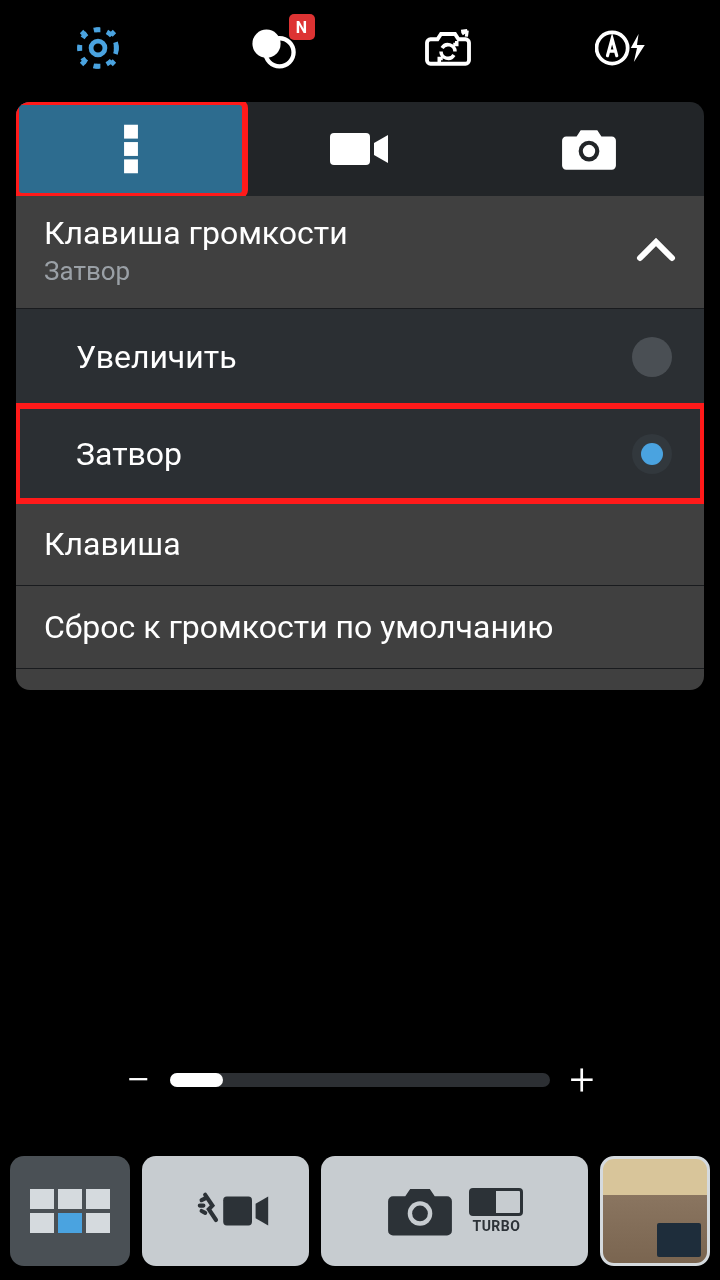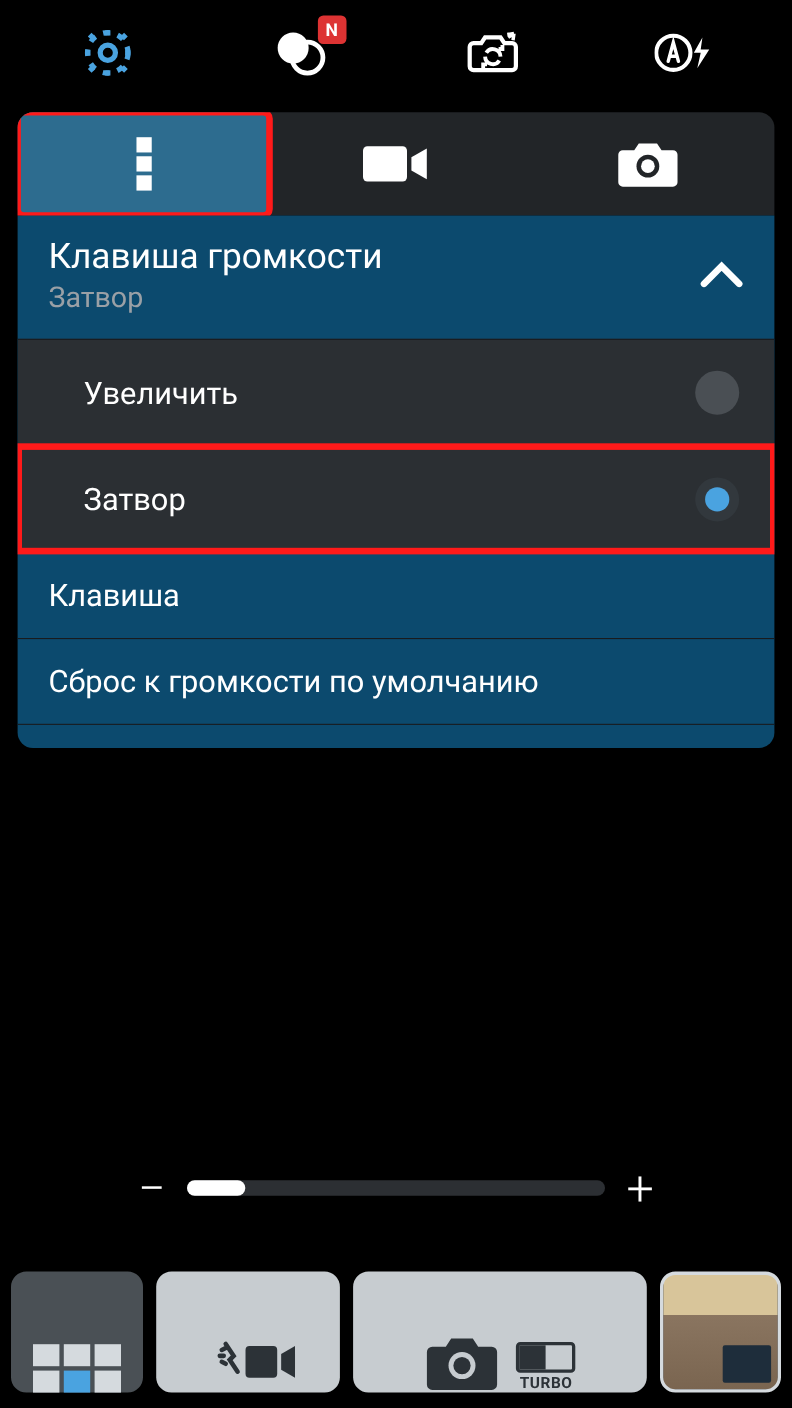--- a/index.html
+++ b/index.html
@@ -56,21 +56,21 @@
 
 .highlight-red {
   outline: 6px solid #ff1a1a;
   outline-offset: -3px;
   border-radius: 6px;
 }
 
 
 .panel {
   margin: 0 16px;
-  background: #0c4a6e;
+  background: #404040;
   border-radius: 0 0 14px 14px;
   overflow: hidden;
 }
 .panel .row {
   padding: 22px 28px;
   border-top: 1px solid #191b1e;
   display: flex;
   align-items: center;
 }
 .panel .row:first-child { border-top: none; }
@@ -92,21 +92,21 @@
 .radio {
   width: 40px; height: 40px; border-radius: 50%;
   display: flex; align-items: center; justify-content: center;
 }
 .radio.off { background: #4a4f54; }
 .radio.on { background: #32383d; }
 .radio.on::after {
   content: ""; width: 22px; height: 22px; border-radius: 50%;
   background: #4aa3e0;
 }
-.row .label { font-size: 28px; }
+.row .label { font-size: 32px; }
 
 .highlight-red-row {
   outline: 6px solid #ff1a1a;
   outline-offset: -4px;
 }
 
 
 .zoom-bar {
   position: absolute;
   bottom: 174px;
@@ -146,21 +146,21 @@
   left: 10px; right: 10px;
   height: 110px;
   display: flex;
   gap: 12px;
   align-items: stretch;
 }
 .bottom-btn {
   background: #c7ccd0;
   border-radius: 14px;
   display: flex;
-  align-items: flex-end;
+  align-items: center;
   justify-content: center;
   position: relative;
 }
 .bottom-btn.mode { width: 120px; background: #4a5055; }
 .mode-grid {
   display: grid;
   grid-template-columns: repeat(3, 24px);
   grid-template-rows: repeat(2, 20px);
   gap: 4px;
 }

